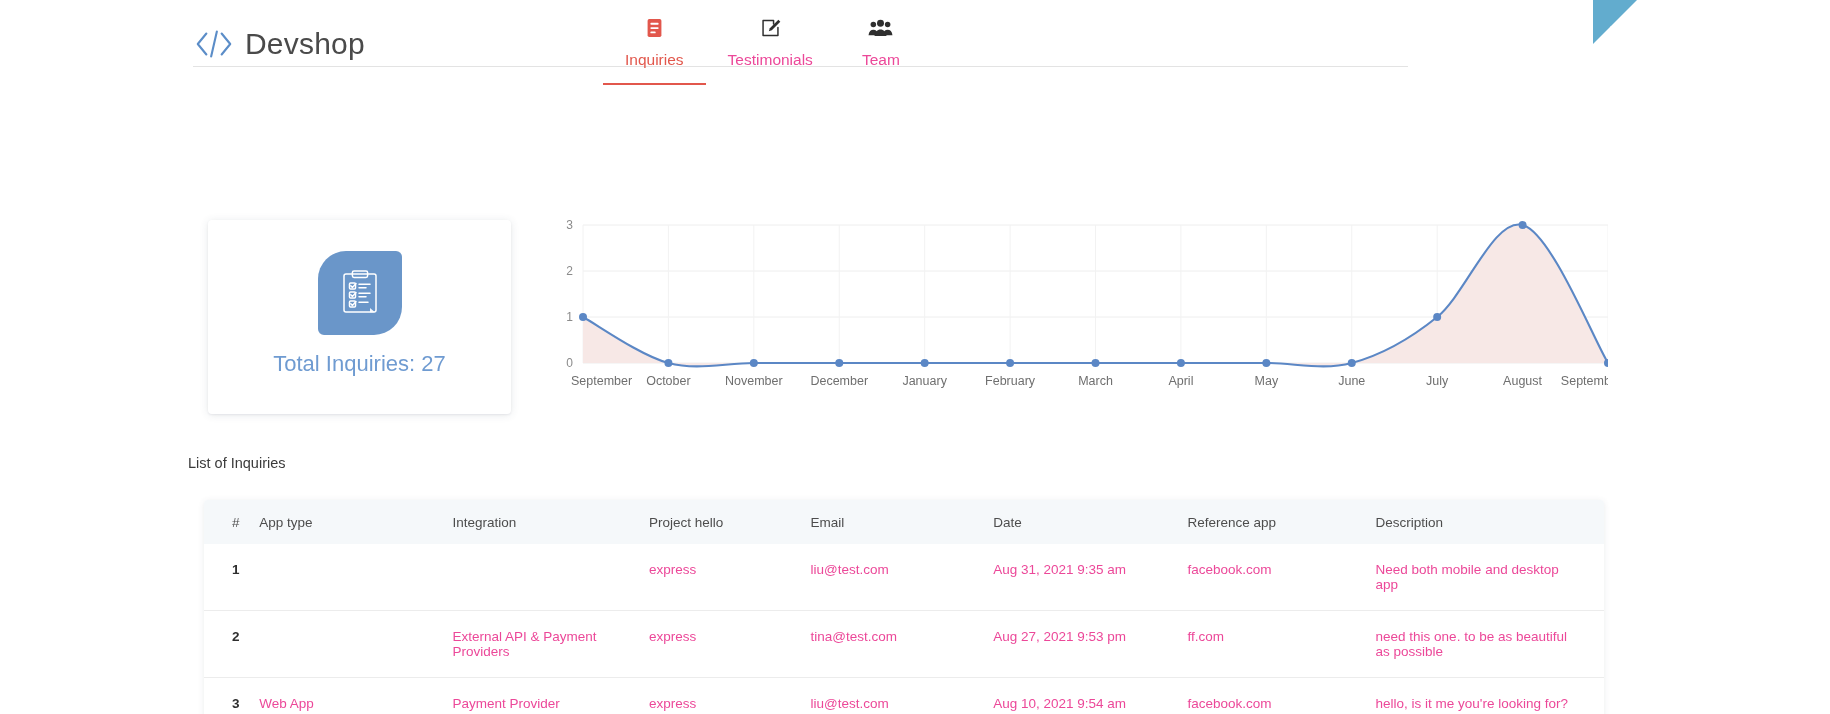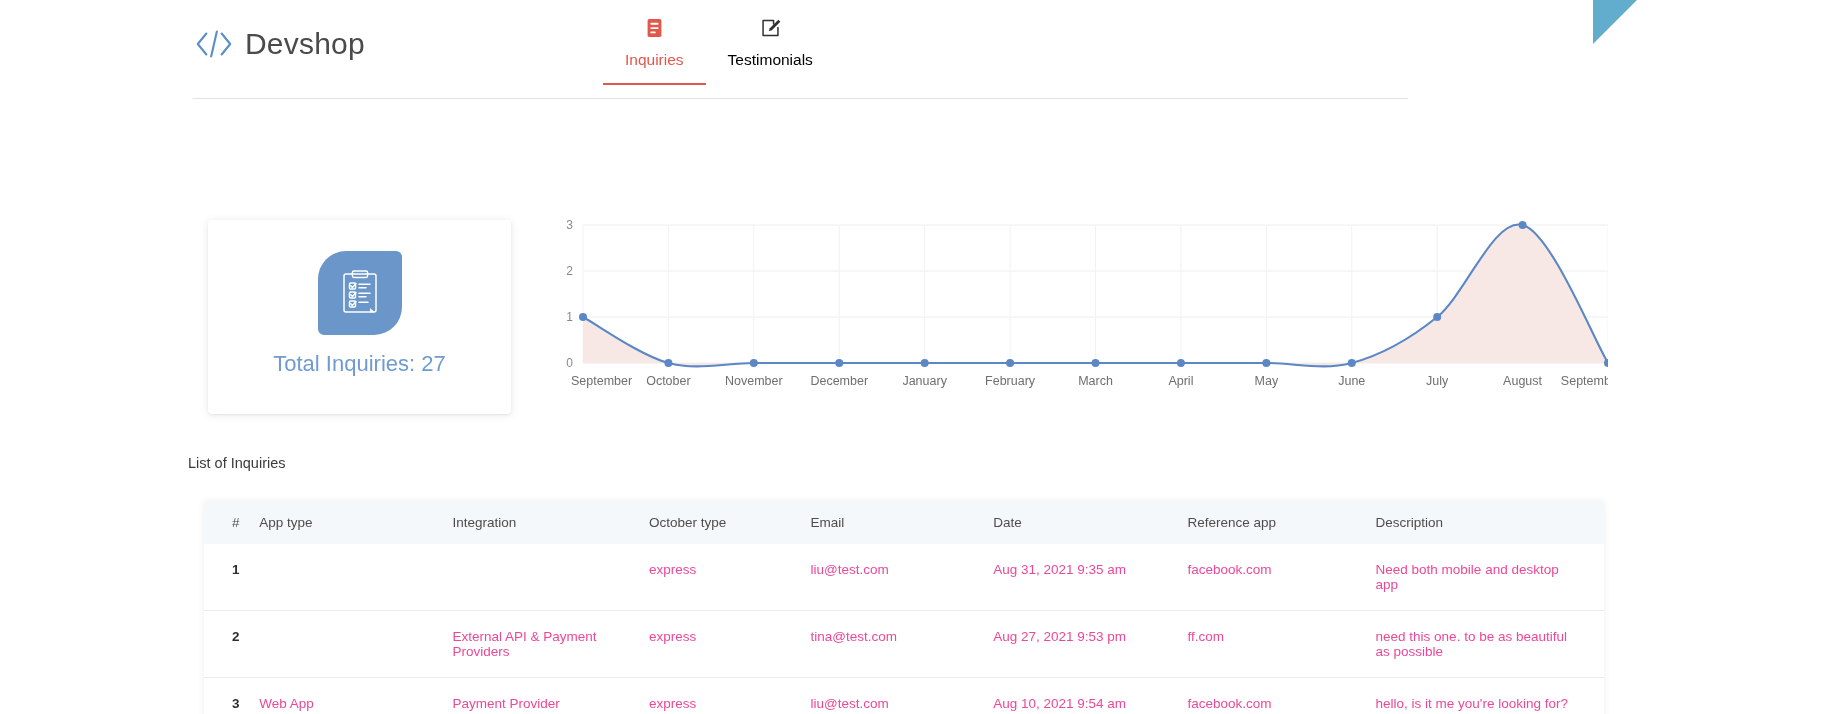--- a/index.html
+++ b/index.html
@@ -19,36 +19,36 @@
     border-right: 44px solid transparent;
   }
   .corner-chevron {
     position: absolute; top: 22px; left: 1608px;
     width: 14px; height: 14px; color: #ffffff;
   }
   .corner-chevron svg { display:block; }
 
   
   .header {
-    position: absolute; top: 0; left: 193px; width: 1215px; height: 99px;
+    position: absolute; top: 0; left: 193px; width: 1215px; height: 67px;
     border-bottom: 1px solid #e3e3e3;
   }
   .brand { position: absolute; left: 0; top: 24px; display: flex; align-items: center; gap: 10px; }
   .brand-mark { width: 42px; height: 40px; color: #5b8dc8; }
   .brand-mark svg { display: block; }
   .brand-name { font-size: 30px; color: #4a4a4a; letter-spacing: .2px; }
 
   .nav { position: absolute; left: 410px; top: 15px; display: flex; align-items: flex-start; }
   .nav-item {
     position: relative; display: flex; flex-direction: column; align-items: center;
     padding: 0 22px 16px 22px; cursor: pointer; min-width: 92px;
   }
   .nav-icon { height: 26px; display:flex; align-items:center; justify-content:center; color:#2f2f2f; }
   .nav-icon svg { display: block; }
-  .nav-label { margin-top: 10px; font-size: 15.5px; color: #000000; white-space: nowrap; }
+  .nav-label { margin-top: 10px; font-size: 15.5px; color: #ec4899; white-space: nowrap; }
   .nav-item.active .nav-label { color: #e2574c; }
   .nav-item.active .nav-icon { color: #e2574c; }
   .nav-underline {
     position: absolute; left: 0; right: 0; bottom: 0; height: 2px; background: #e2574c;
   }
 
   
   .stat-card {
     position: absolute; left: 208px; top: 220px; width: 303px; height: 194px;
     background: #ffffff; border-radius: 4px;
@@ -144,20 +144,33 @@
         <span class="nav-icon">
           <svg viewBox="0 0 24 24" width="21" height="22" fill="none" stroke="currentColor" stroke-width="1.7" stroke-linecap="round" stroke-linejoin="round">
             <path d="M3.5 3.5 h12 v4 M3.5 3.5 v17 h17 v-9"></path>
             <path d="M21 2.6 L11.2 12.4 l-1.1 3.4 3.4 -1.1 L23.2 4.8 Z" fill="currentColor" stroke="none"></path>
           </svg>
         </span>
         <span class="nav-label">Testimonials</span>
       </div>
 
 
+      <div class="nav-item">
+        <span class="nav-icon">
+          <svg viewBox="0 0 28 22" width="25" height="21" fill="currentColor">
+            <circle cx="6" cy="6.5" r="3.1"></circle>
+            <circle cx="22" cy="6.5" r="3.1"></circle>
+            <circle cx="14" cy="5.2" r="3.9"></circle>
+            <path d="M0.6 18.5 c0.4-4 2.6-6 5.4-6 s4.9 2 5.4 6 Z"></path>
+            <path d="M16.6 18.5 c0.5-4 2.6-6 5.4-6 s5 2 5.4 6 Z"></path>
+            <path d="M7.3 19.4 c0.6-5 3.2-7.4 6.7-7.4 s6.1 2.4 6.7 7.4 Z"></path>
+          </svg>
+        </span>
+        <span class="nav-label">Team</span>
+      </div>
 
     </div>
   </div>
 
   <div class="stat-card">
     <div class="stat-icon-wrap">
       <svg viewBox="0 0 44 50" width="44" height="50" fill="none" stroke="#ffffff" stroke-width="1.5" stroke-linecap="round" stroke-linejoin="round">
         <path d="M8 6 h28 a2 2 0 0 1 2 2 v34 a2 2 0 0 1 -2 2 h-28 a2 2 0 0 1 -2 -2 v-34 a2 2 0 0 1 2 -2 z"></path>
         <path d="M16 3 h12 a1.6 1.6 0 0 1 1.6 1.6 v3.2 a1.6 1.6 0 0 1 -1.6 1.6 h-12 a1.6 1.6 0 0 1 -1.6 -1.6 v-3.2 a1.6 1.6 0 0 1 1.6 -1.6 z"></path>
         <rect x="11.5" y="15" width="6" height="6" rx="1"></rect>
@@ -236,21 +249,21 @@
 
   <div class="list-title">List of Inquiries</div>
 
   <div class="table-box">
     <table>
       <thead>
         <tr>
           <th class="col-idx">#</th>
           <th class="col-app">App type</th>
           <th class="col-int">Integration</th>
-          <th class="col-proj">October type</th>
+          <th class="col-proj">Project hello</th>
           <th class="col-email">Email</th>
           <th class="col-date">Date</th>
           <th class="col-ref">Reference app</th>
           <th class="col-desc">Description</th>
         </tr>
       </thead>
       <tbody id="table-body">
           <tr>
             <td class="col-idx">1</td>
             <td class="col-app"></td>

